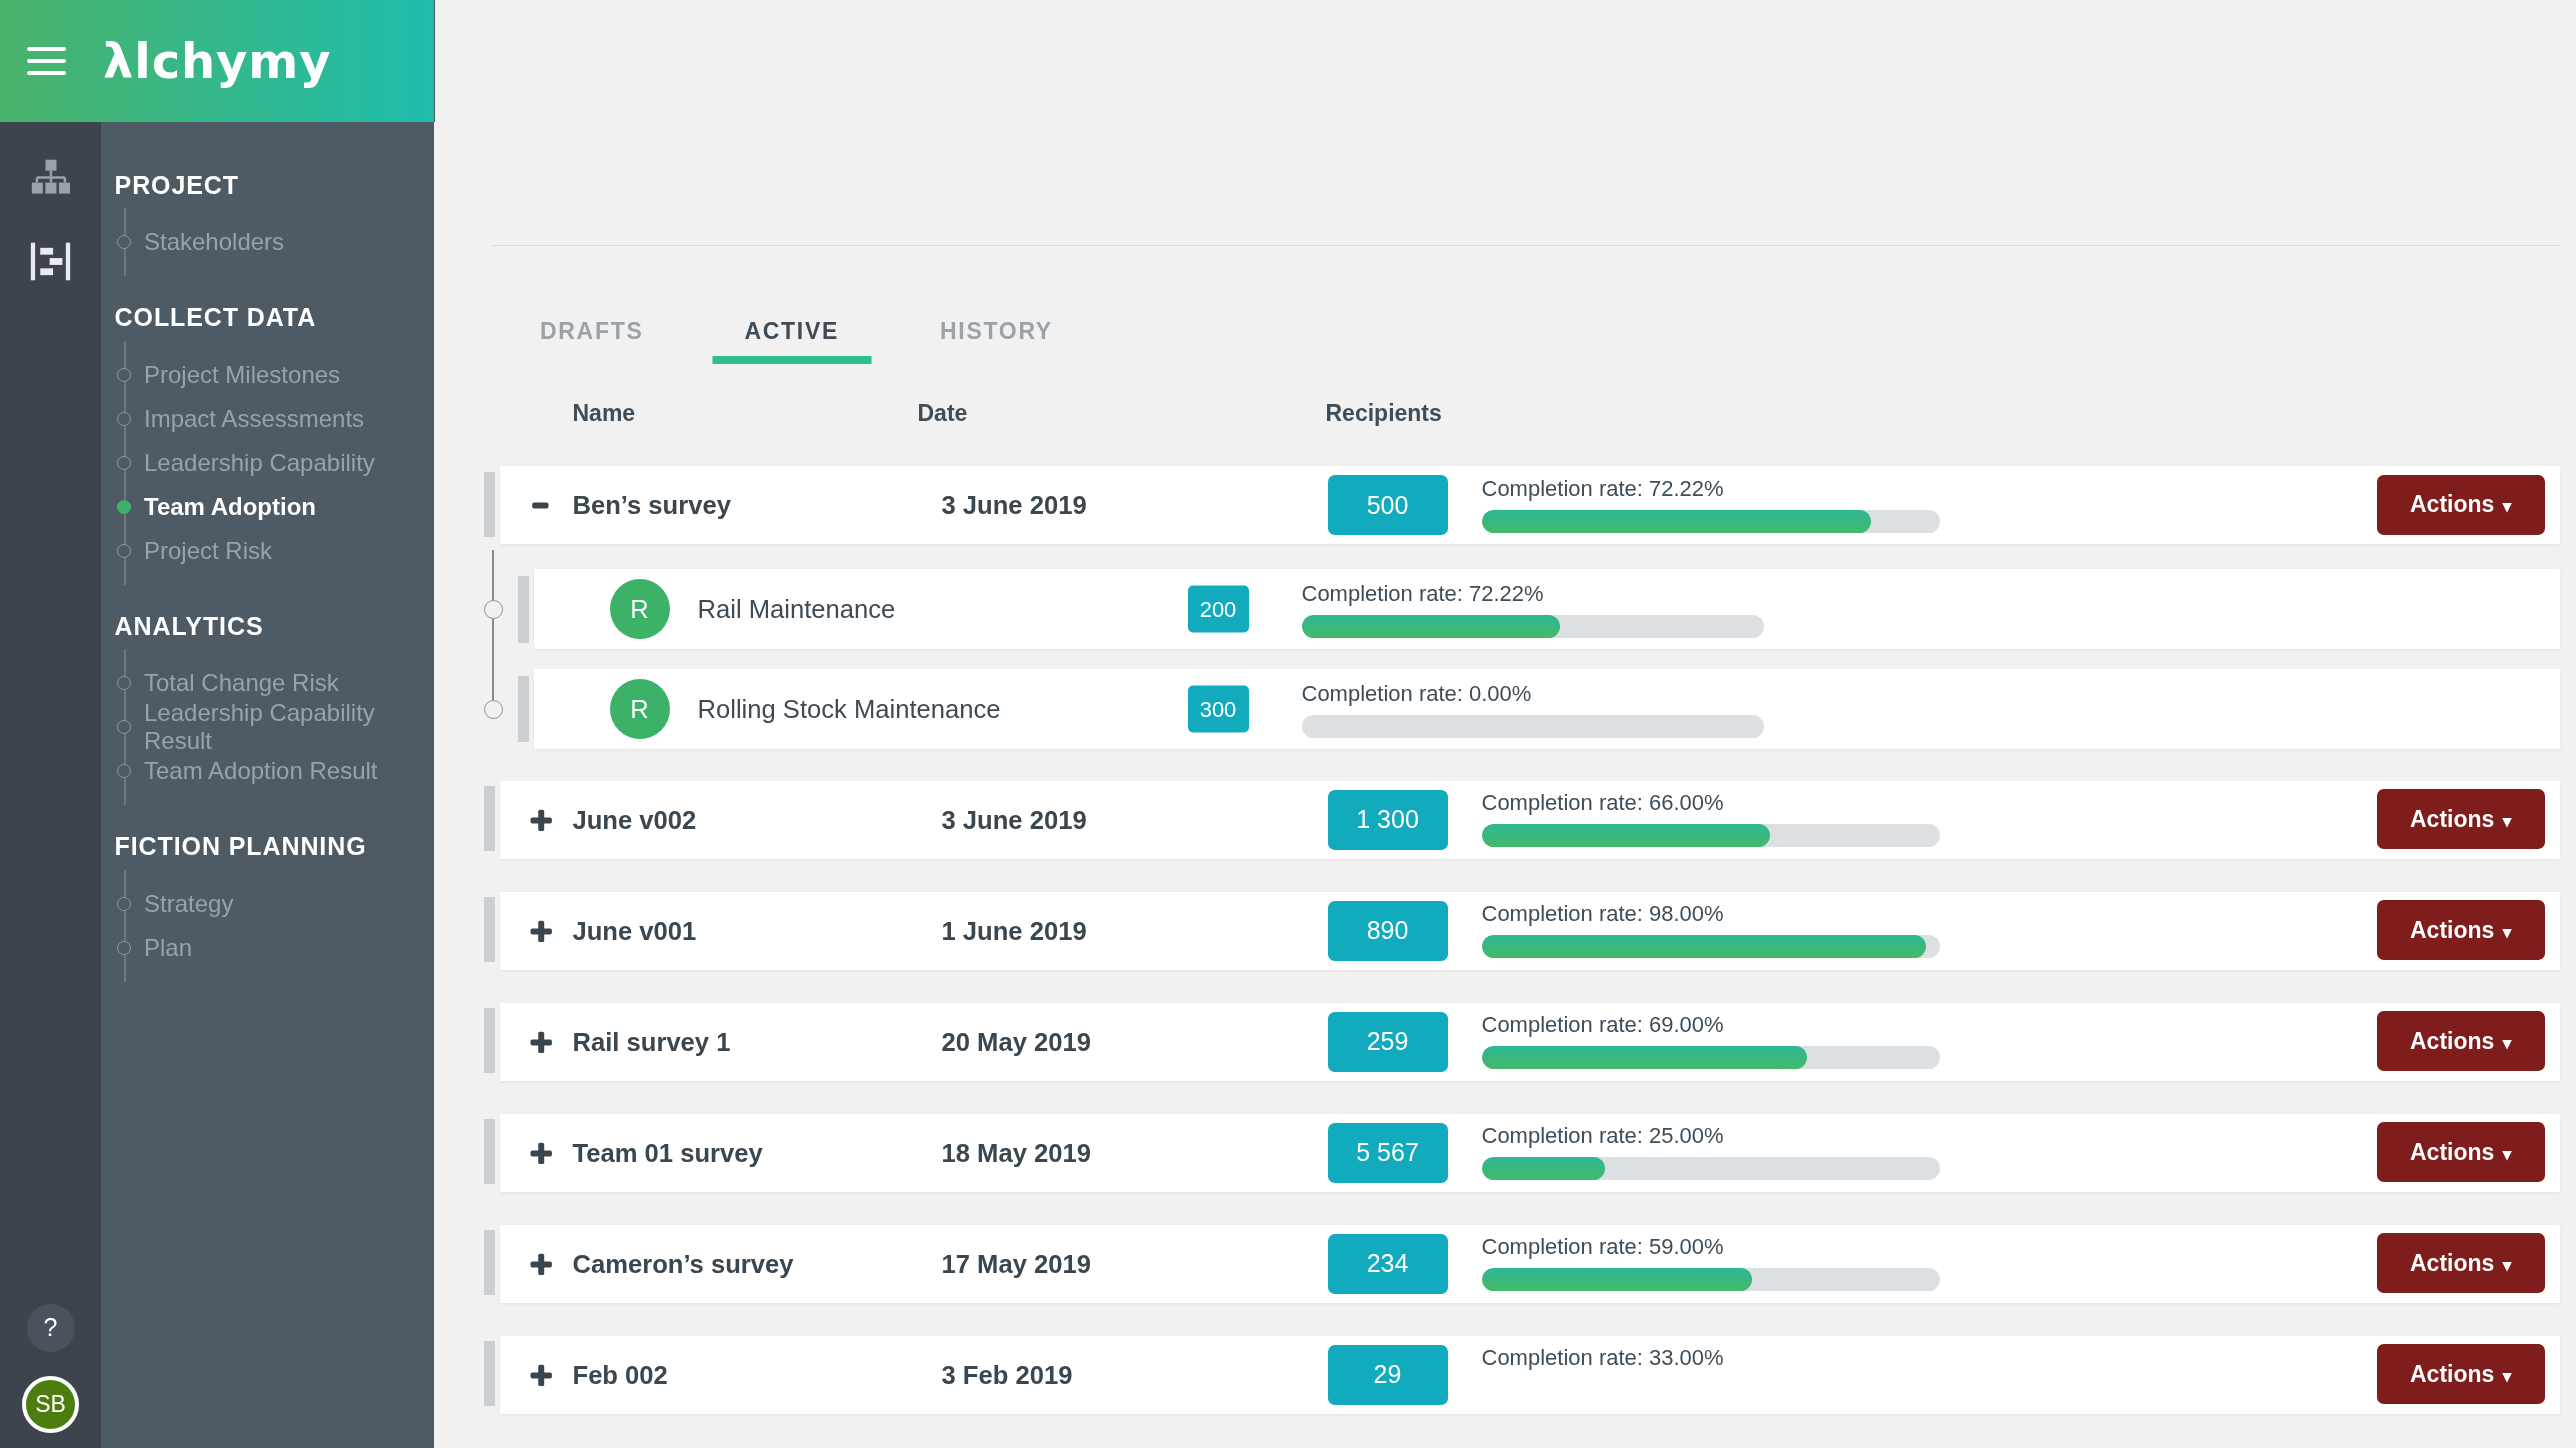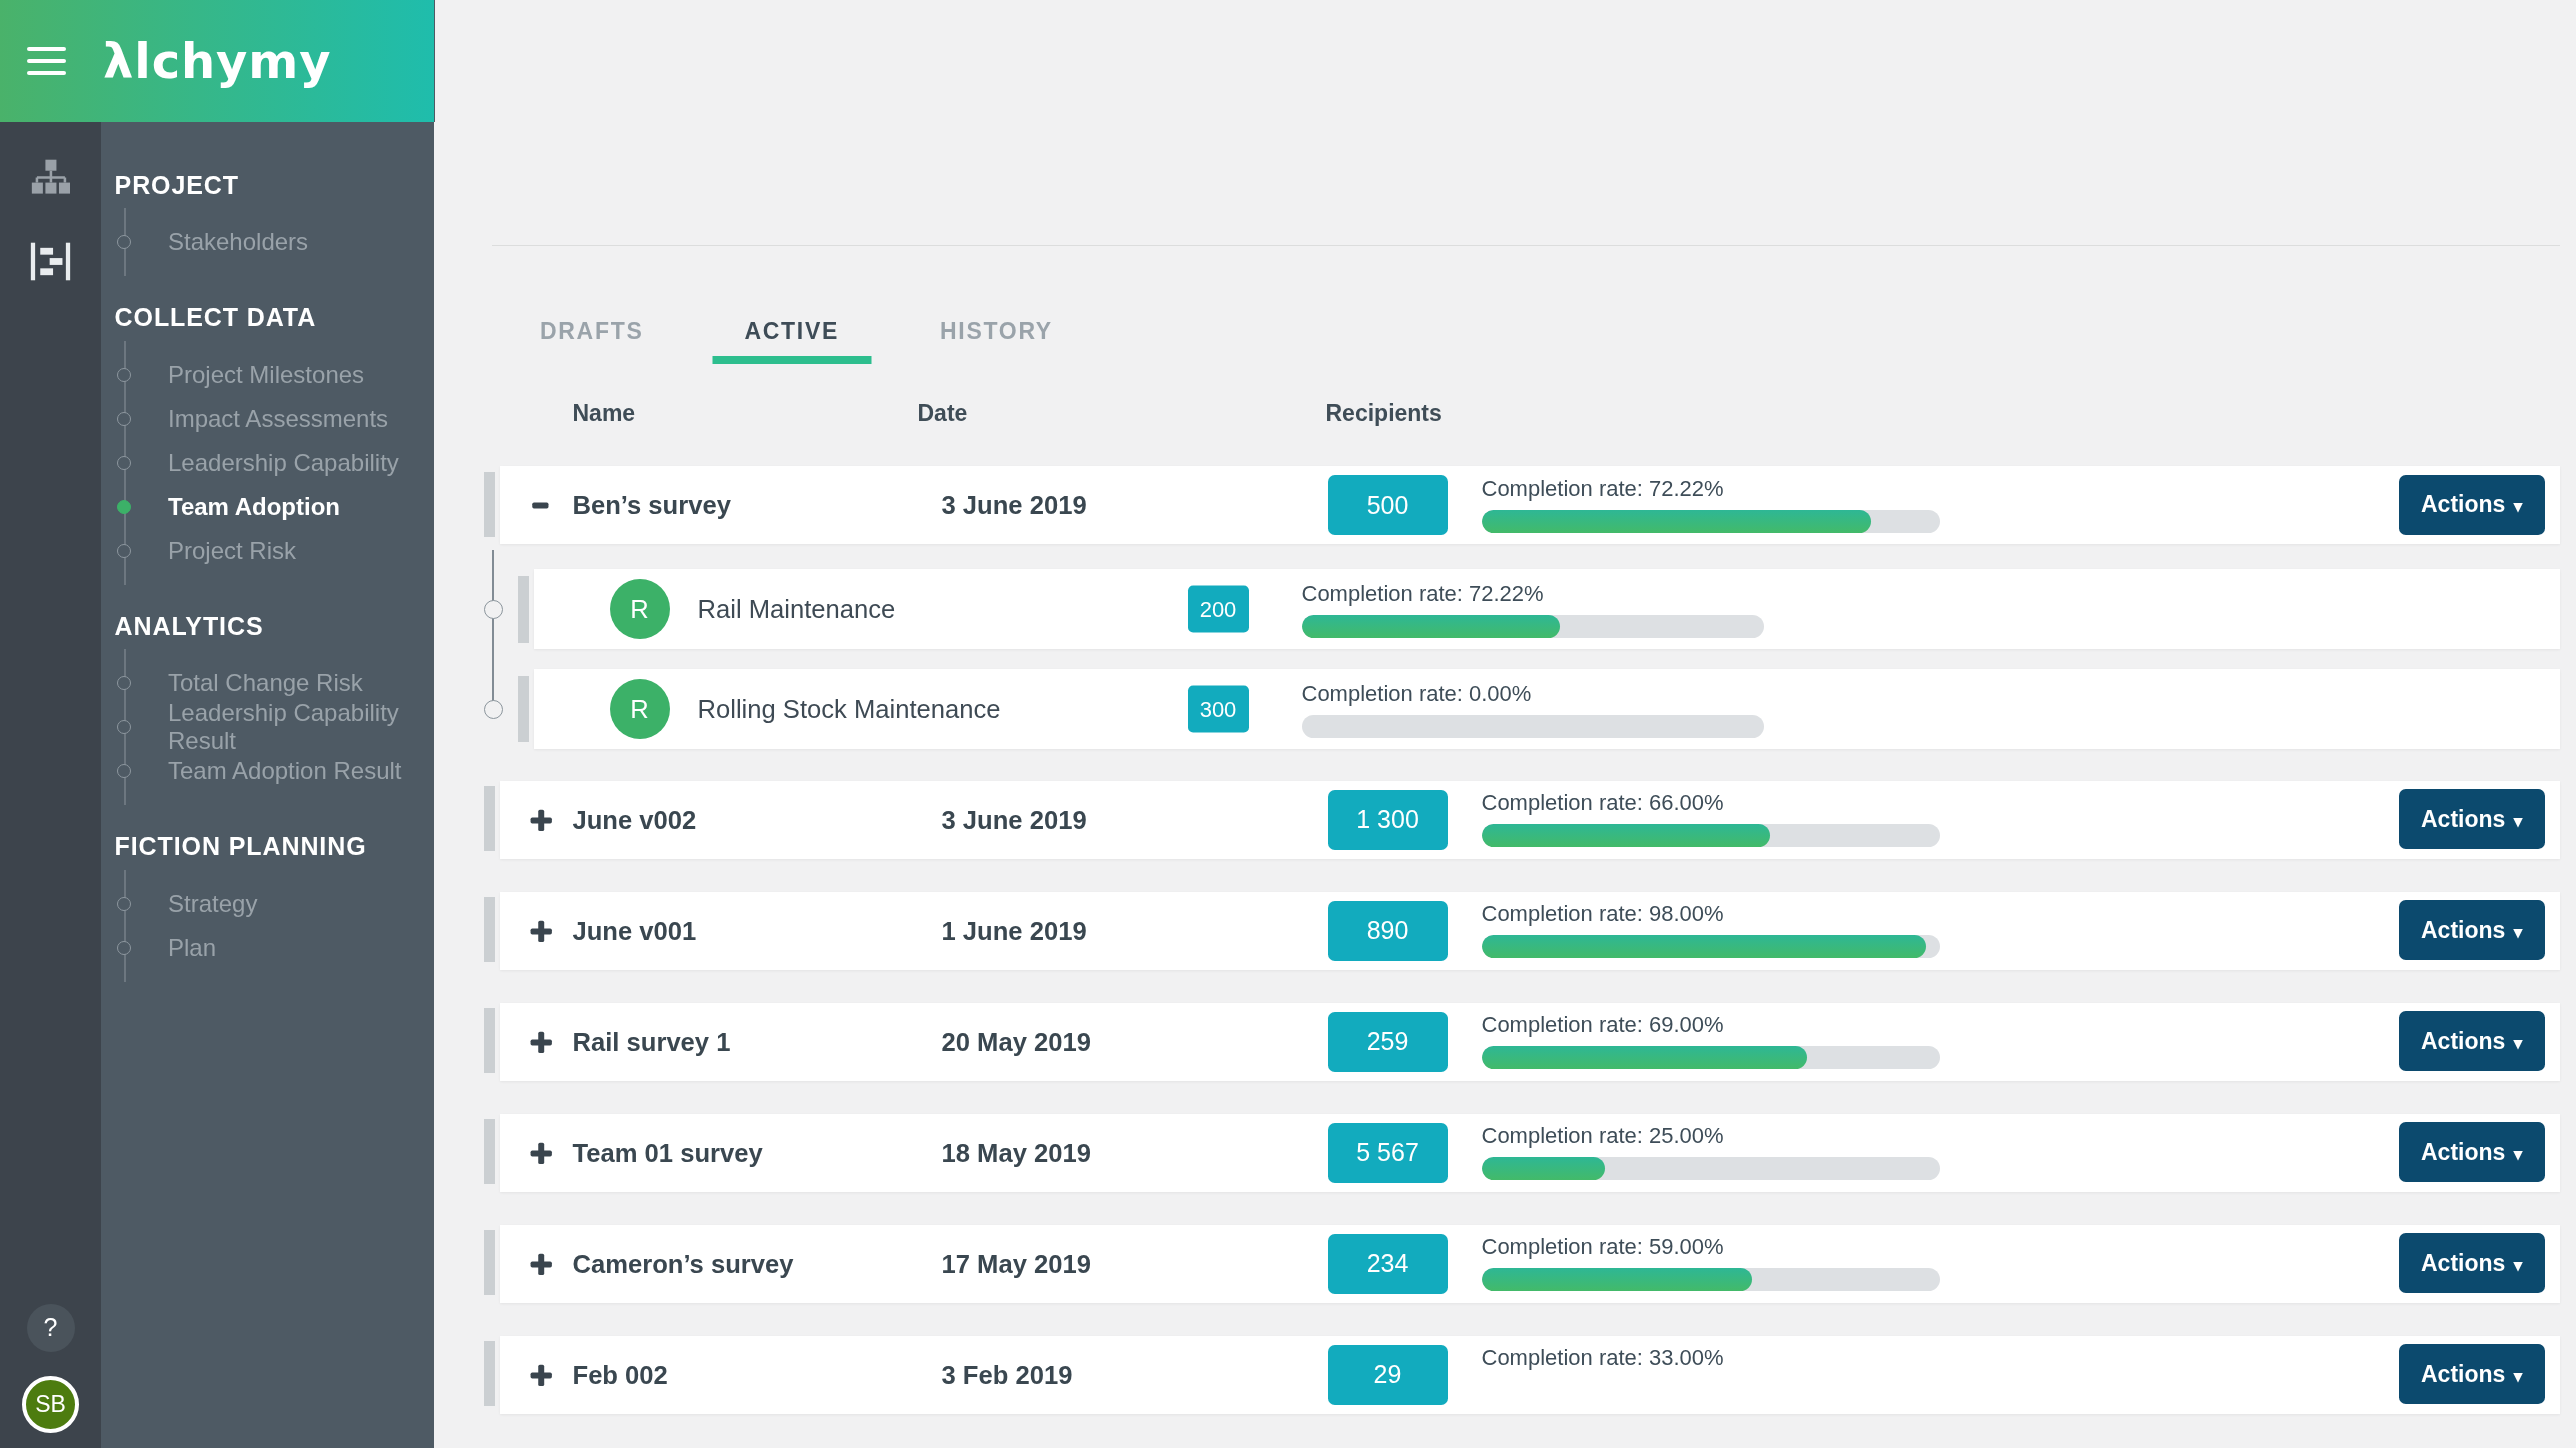--- a/index.html
+++ b/index.html
@@ -15,21 +15,21 @@
   .avatar-sb{width:49px;height:49px;border-radius:50%;background:#4d7c0f;border:4.3px solid #fff;color:#fff;
              font-size:23px;display:flex;align-items:center;justify-content:center;cursor:pointer;}
 
   
   .sidebar{position:absolute;left:101px;top:0;bottom:0;width:334px;background:#4e5a64;box-sizing:border-box;padding-top:122px;}
   .side-section{margin-top:39px;}
   .side-section:first-child{margin-top:49px;}
   .side-title{margin:0 0 0 13.6px;color:#fff;font-size:25px;font-weight:700;letter-spacing:0.9px;}
   .side-list{list-style:none;margin:20.4px 0 0 0;padding:0;position:relative;}
   .side-list::before{content:"";position:absolute;left:23px;top:-12px;bottom:-12px;width:1.7px;background:#6d7780;}
-  .side-item{position:relative;height:44px;display:flex;align-items:center;padding-left:67px;
+  .side-item{position:relative;height:44px;display:flex;align-items:center;padding-left:43px;
              color:#99a2a9;font-size:24px;cursor:pointer;}
   .side-item::before{content:"";position:absolute;left:16px;width:12px;height:12px;border:1.7px solid #8d979f;
                      border-radius:50%;background:#4e5a64;}
   .side-item.active{color:#fff;font-weight:700;}
   .side-item.active::before{background:#3cb168;border-color:#3cb168;}
 
   
   .brand{position:absolute;left:0;top:0;width:434px;height:122px;
          background:linear-gradient(90deg,#4ab26a,#1fbdac);display:flex;align-items:center;z-index:5;}
   .hamburger{margin-left:27px;width:39px;display:flex;flex-direction:column;gap:7.7px;cursor:pointer;}
@@ -79,21 +79,21 @@
   .toggle svg{display:block;}
   .row:not(.expanded) .icon-minus{display:none;}
   .cell-name{position:absolute;left:89px;top:50%;transform:translateY(-50%);font-size:25.6px;font-weight:700;color:#3a4750;}
   .cell-date{position:absolute;left:458px;top:50%;transform:translateY(-50%);font-size:25.6px;font-weight:700;color:#3a4750;}
   .badge{position:absolute;left:844px;top:50%;transform:translateY(-50%);width:120px;height:60px;background:#12abbe;
          border-radius:6.8px;color:#fff;font-size:25px;display:flex;align-items:center;justify-content:center;}
   .completion{position:absolute;left:998px;top:9.4px;}
   .comp-label{font-size:22px;font-weight:400;color:#3e4d58;}
   .track{margin-top:7.7px;width:458px;height:23px;border-radius:12px;background:#dde0e3;overflow:hidden;}
   .fill{height:100%;border-radius:12px;background:linear-gradient(180deg,#2eb795,#43ba69);}
-  .actions-btn{position:absolute;right:15.3px;top:8.5px;width:146px;height:60px;background:#0c4a6e;color:#fff;border:none;
+  .actions-btn{position:absolute;right:15.3px;top:8.5px;width:168px;height:60px;background:#7f1d1d;color:#fff;border:none;
                border-radius:6.8px;font-size:23px;font-weight:700;font-family:"Liberation Sans",sans-serif;cursor:pointer;}
   .actions-btn .caret{font-size:17px;margin-left:8.5px;}
 
   
   .children{position:relative;margin-bottom:31.5px;}
   .subrow{position:relative;height:80px;margin-left:34px;margin-bottom:19.6px;}
   .subrow:last-child{margin-bottom:0;}
   .subrow .row-card{left:16px;}
   .subrow .handle{top:6.8px;bottom:6.8px;}
   .avatar{position:absolute;left:92px;top:50%;transform:translateY(-50%);width:60px;height:60px;border-radius:50%;

